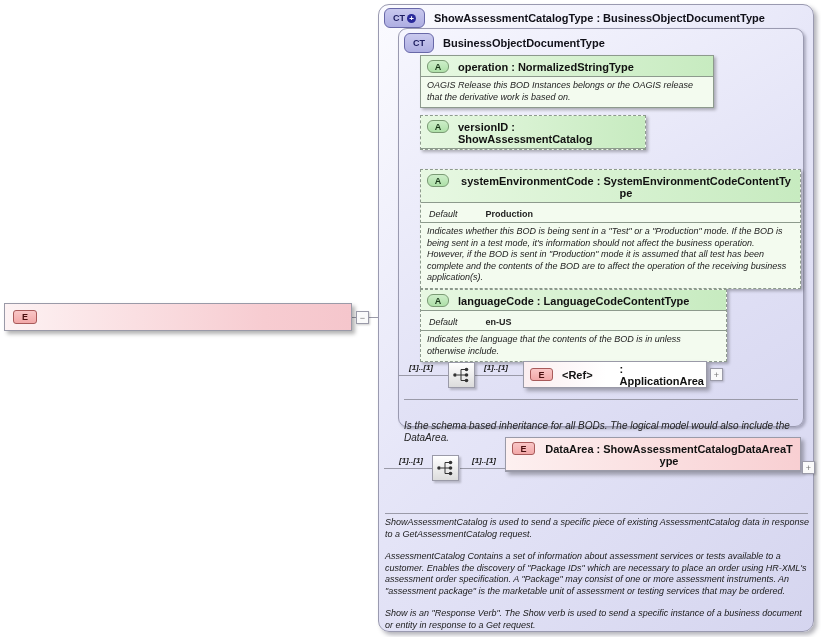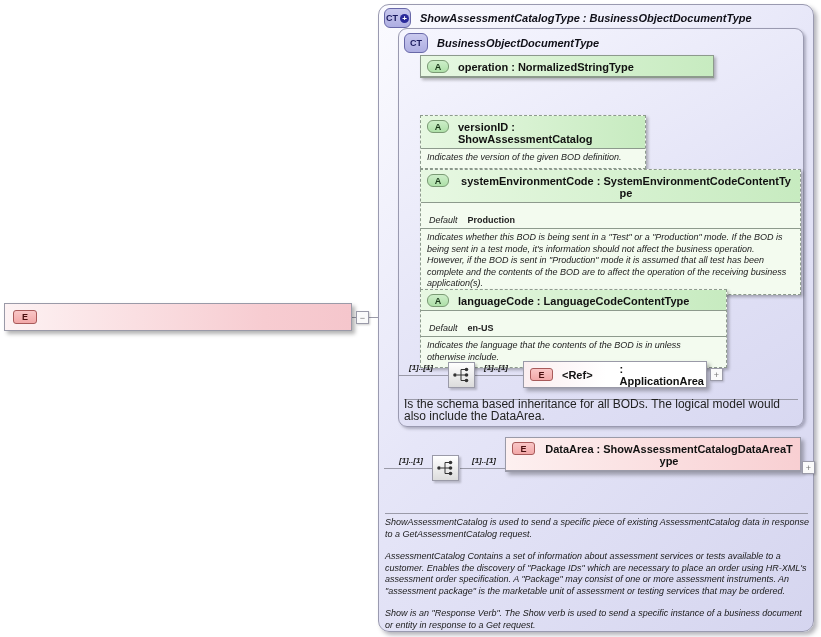--- a/index.html
+++ b/index.html
@@ -11,21 +11,21 @@
   }
   
   .hline { position:absolute; height:1px; background:#9a9aa8; }
   .card-label { position:absolute; font-size:8px; font-weight:bold; font-style:italic; color:#222; letter-spacing:0; }
   .badge {
     display:inline-flex; align-items:center; justify-content:center;
     font-weight:bold; font-size:9px; flex:none;
   }
   .badge-e { width:23px; height:13px; background:linear-gradient(#f9c6c6,#f2a8a8); border:1px solid #a85a5a; border-radius:3px; color:#4a1010; }
   .badge-a { width:22px; height:13px; background:linear-gradient(#cdeec9,#aee0a8); border:1px solid #7a9a74; border-radius:6px; color:#173517; }
-  .badge-ct { min-width:24px; height:20px; background:linear-gradient(#c9c9ee,#aeaee2); border:1px solid #6868a8; border-radius:6px; color:#1b1b5e; padding:0 1px; }
+  .badge-ct { min-width:24px; height:20px; background:linear-gradient(#c9c9ee,#aeaee2); border:1px solid #6868a8; border-radius:6px; color:#1b1b5e; padding:0 8px; }
   .plus-circle { width:9px; height:9px; margin-left:2px; border-radius:50%; background:#2a2a9a; color:#fff; font-size:8px; line-height:9px; text-align:center; font-weight:bold; }
   .expander {
     position:absolute; width:13px; height:13px; background:#fafafa; border:1px solid #9a9aa8;
     font-size:9px; color:#777; display:flex; align-items:center; justify-content:center;
     box-shadow:1px 1px 2px rgba(0,0,0,.2); cursor:pointer;
   }
   .seq-icon {
     position:absolute; width:27px; height:26px; border:1px solid #9a9aa8;
     background:linear-gradient(#ffffff,#dcdcdc);
     display:flex; align-items:center; justify-content:center;
@@ -38,35 +38,35 @@
     background:linear-gradient(135deg,#fbfbff 0%,#e6e6f8 45%,#d5d5ef 100%);
     box-shadow:3px 3px 4px rgba(40,40,60,.35);
   }
   .inner-box {
     position:absolute; left:398px; top:28px; width:406px; height:399px;
     border:1px solid #9a9ab0; border-radius:9px;
     background:linear-gradient(150deg,#f6f6fe 0%,#e2e2f6 60%,#d8d8f1 100%);
     box-shadow:2px 2px 3px rgba(40,40,60,.3);
   }
   .type-header { position:absolute; display:flex; align-items:center; gap:9px; }
-  .type-title { font-size:11px; font-weight:bold; color:#101018;font-style:italic; }
+  .type-title { font-size:11px; font-weight:bold; color:#101018; }
   
   .attr-box {
     position:absolute; border:1px solid #8d9a8d; background:#f3fbef;
     box-shadow:2px 2px 3px rgba(0,0,0,.28);
   }
   .attr-box.dashed { border-style:dashed; }
   .attr-header {
     display:flex; align-items:flex-start; gap:9px; padding:4px 6px 3px 6px;
     background:linear-gradient(to right,#e7f8e2,#c7ebc0);
     border-bottom:1px solid #8d9a8d;
   }
   .attr-title { font-size:11px; font-weight:bold; padding-top:1px; }
   .attr-title.center { flex:1; text-align:center; word-break:break-all; }
-  .default-row { display:flex; gap:10px; padding:12px 6px 3px 8px; border-bottom:1px solid #8d9a8d; }
+  .default-row { display:flex; gap:28px; padding:6px 6px 3px 8px; border-bottom:1px solid #8d9a8d; }
   .default-label { font-size:9px; font-style:italic; color:#222; }
   .default-value { font-size:9px; font-weight:bold; color:#222; }
   .attr-doc { padding:3px 6px 4px 6px; font-size:9px; font-style:italic; color:#222; line-height:11.5px; }
   
   .elem-box {
     position:absolute; border:1px solid #9a9aa8; background:#fff;
     box-shadow:3px 3px 4px rgba(0,0,0,.3);
   }
   .root-elem {
     left:4px; top:303px; width:348px; height:28px;
@@ -83,21 +83,21 @@
   .ref-box .ref-label { margin-right:18px; }
   .dataarea-box { left:505px; top:437px; width:296px; }
   .pink-header {
     display:flex; align-items:flex-start; gap:9px; padding:4px 6px 3px 6px;
     background:linear-gradient(to right,#fdf0f0,#f8cfd2);
     border-bottom:1px solid #9a9aa8;
   }
   .pink-header .attr-title.center { flex:1; text-align:center; word-break:break-all; }
   .pink-doc { background:#fdeaea; padding:3px 6px 4px 6px; font-size:9px; font-style:italic; color:#222; line-height:11.5px; }
   
-  .inner-doc { position:absolute; left:404px; top:399px; width:392px; font-size:12px; color:#222; line-height:11.5px; }
+  .inner-doc { position:absolute; left:404px; top:420px; width:392px; font-size:10px; font-style:italic; color:#222; line-height:11.5px; }
   .footer-doc { position:absolute; left:385px; top:517px; width:424px; font-size:9px; font-style:italic; color:#1a1a1a; line-height:11.5px; }
   .footer-doc p { margin-bottom:11px; }
 </style>
 </head>
 <body>
 
 <div class="stage">
 
   <div class="outer-box"></div>
   <div class="type-header" style="left:384px; top:8px;">
@@ -116,30 +116,30 @@
     <span class="type-title">BusinessObjectDocumentType</span>
   </div>
 
   <div class="attr-box" style="left:420px; top:55px; width:294px;">
     <div class="attr-header">
       <span class="badge badge-a">
         <span>A</span>
       </span>
       <span class="attr-title">operation : NormalizedStringType</span>
     </div>
+    <div class="attr-doc">OAGIS Release this BOD Instances belongs or the OAGIS release that the derivative work is based on.</div>
   </div>
 
   <div class="attr-box dashed" style="left:420px; top:115px; width:226px;">
     <div class="attr-header">
       <span class="badge badge-a">
         <span>A</span>
       </span>
       <span class="attr-title">versionID : ShowAssessmentCatalog</span>
     </div>
-    <div class="attr-doc">Indicates the version of the given BOD definition.</div>
   </div>
 
   <div class="attr-box dashed" style="left:420px; top:169px; width:381px;">
     <div class="attr-header">
       <span class="badge badge-a">
         <span>A</span>
       </span>
       <span class="attr-title center">systemEnvironmentCode : SystemEnvironmentCodeContentType</span>
     </div>
     <div class="default-row">

